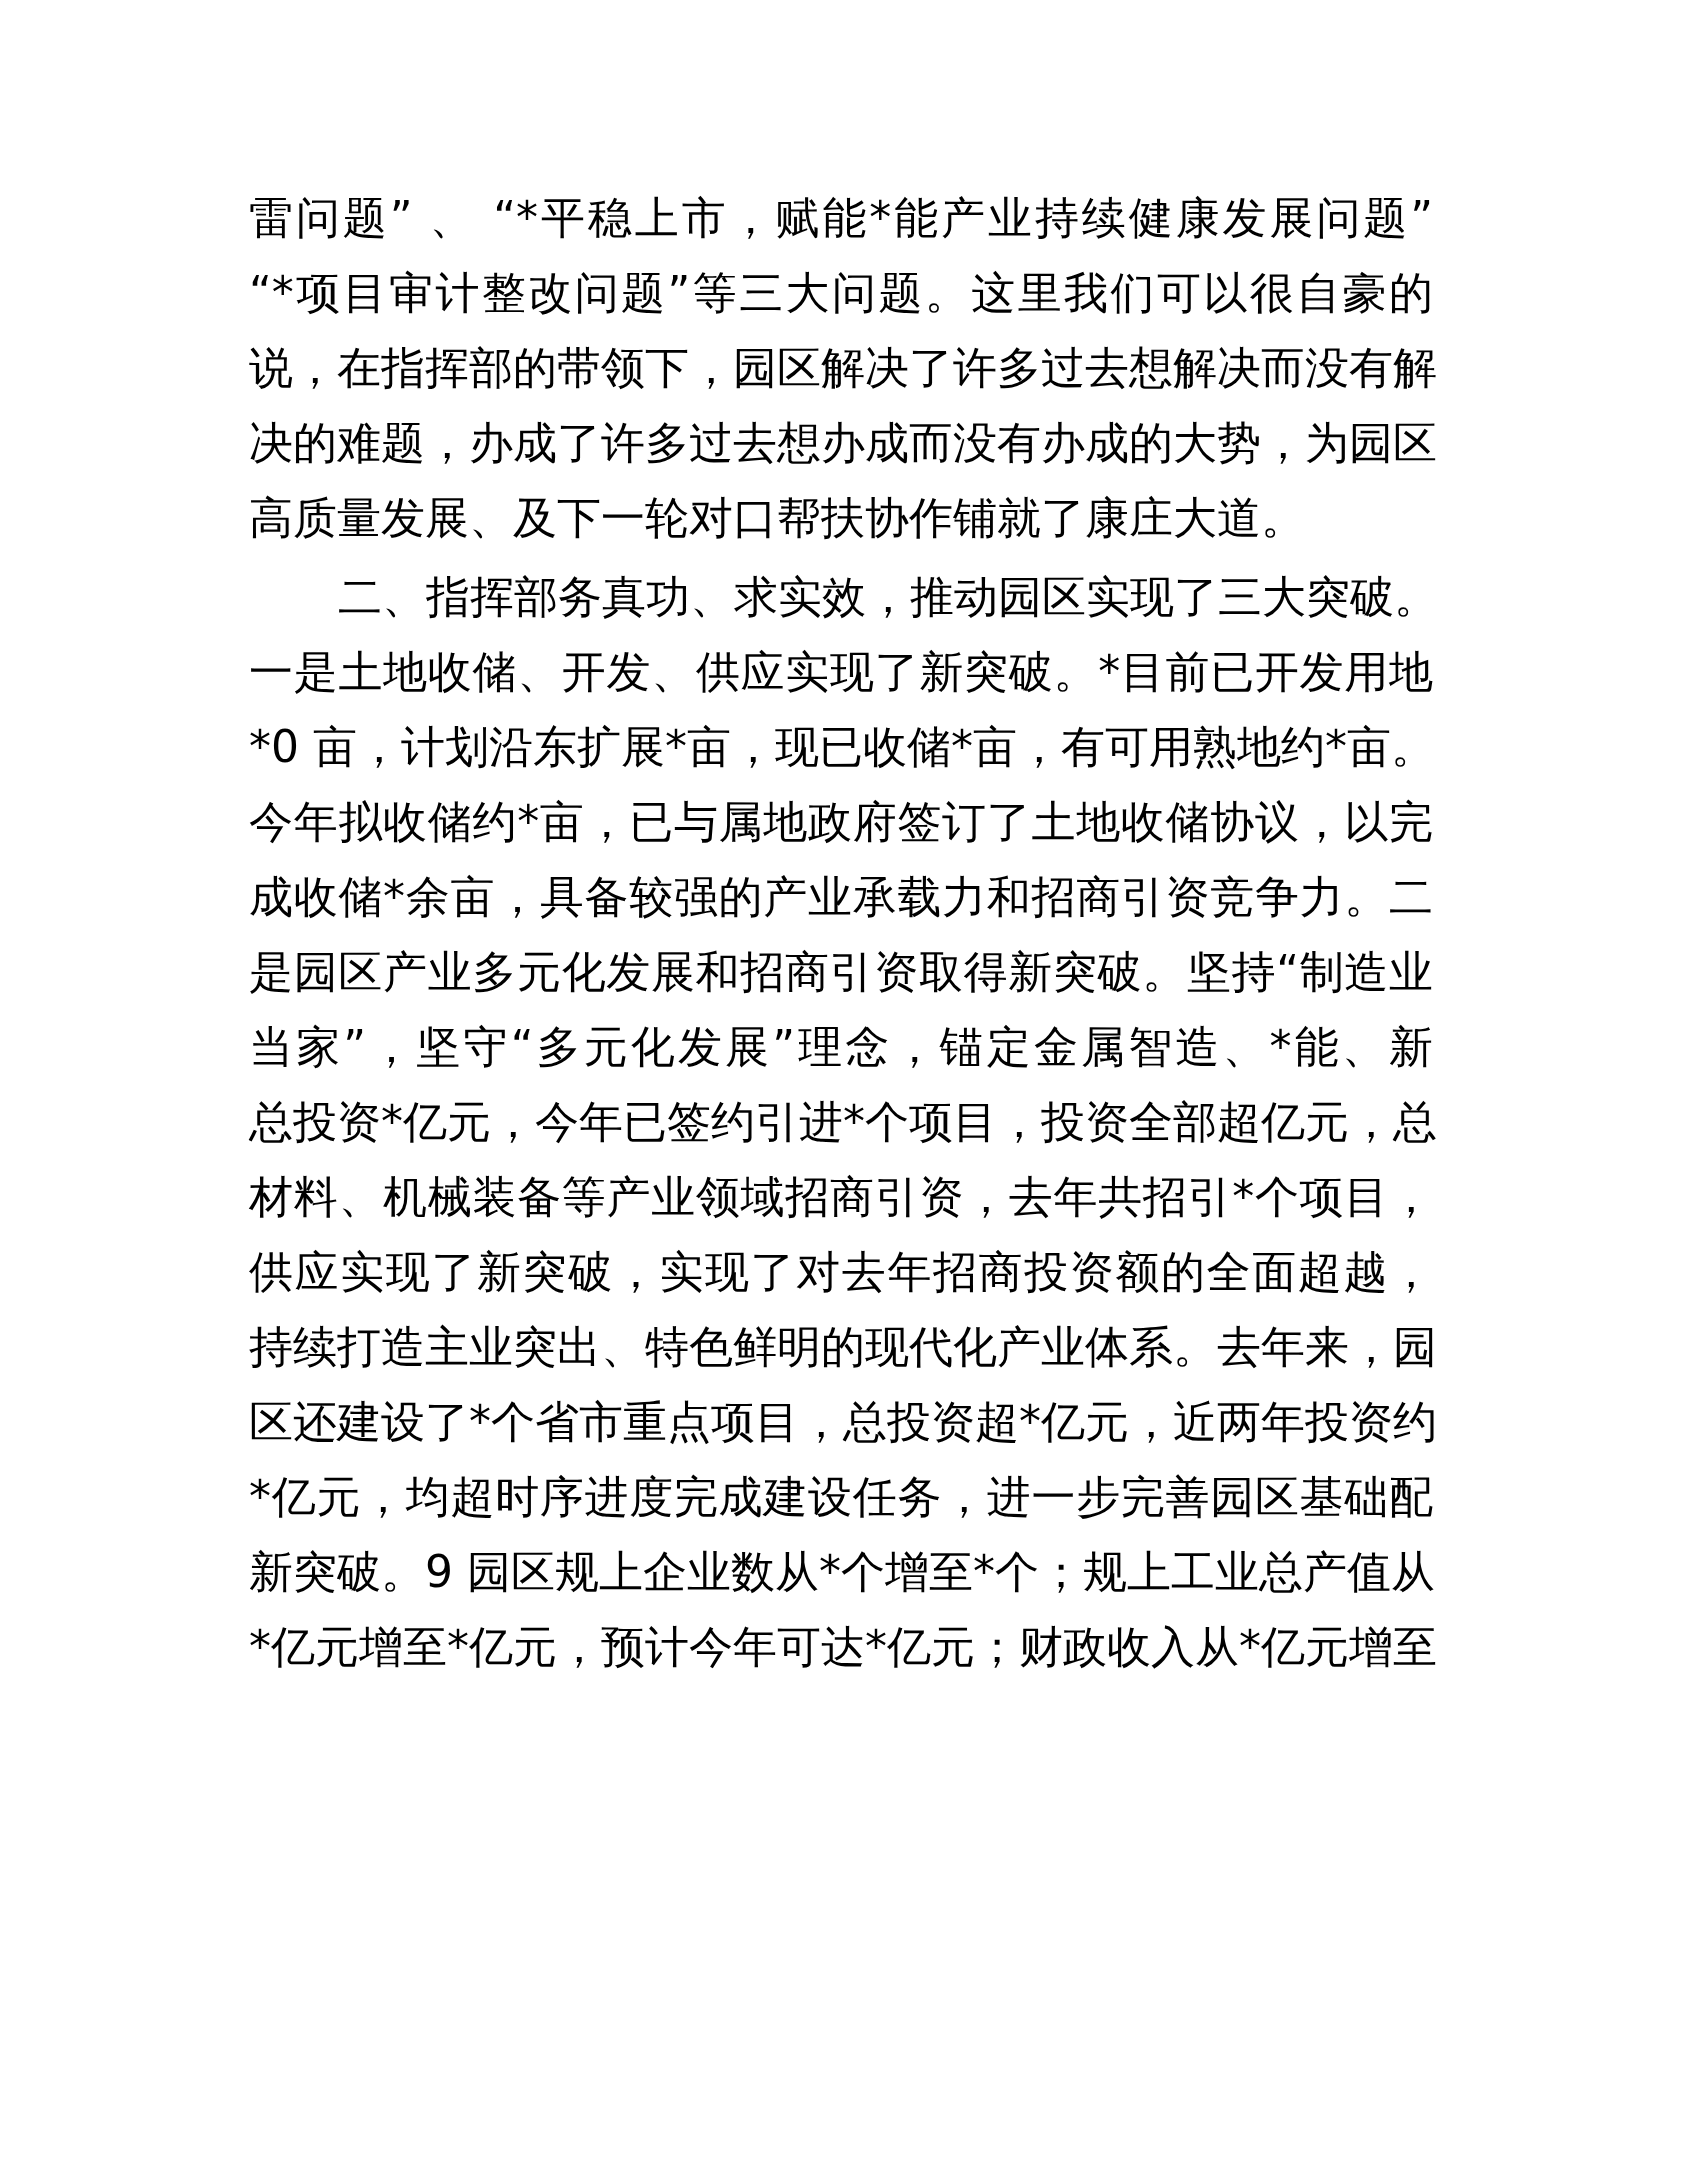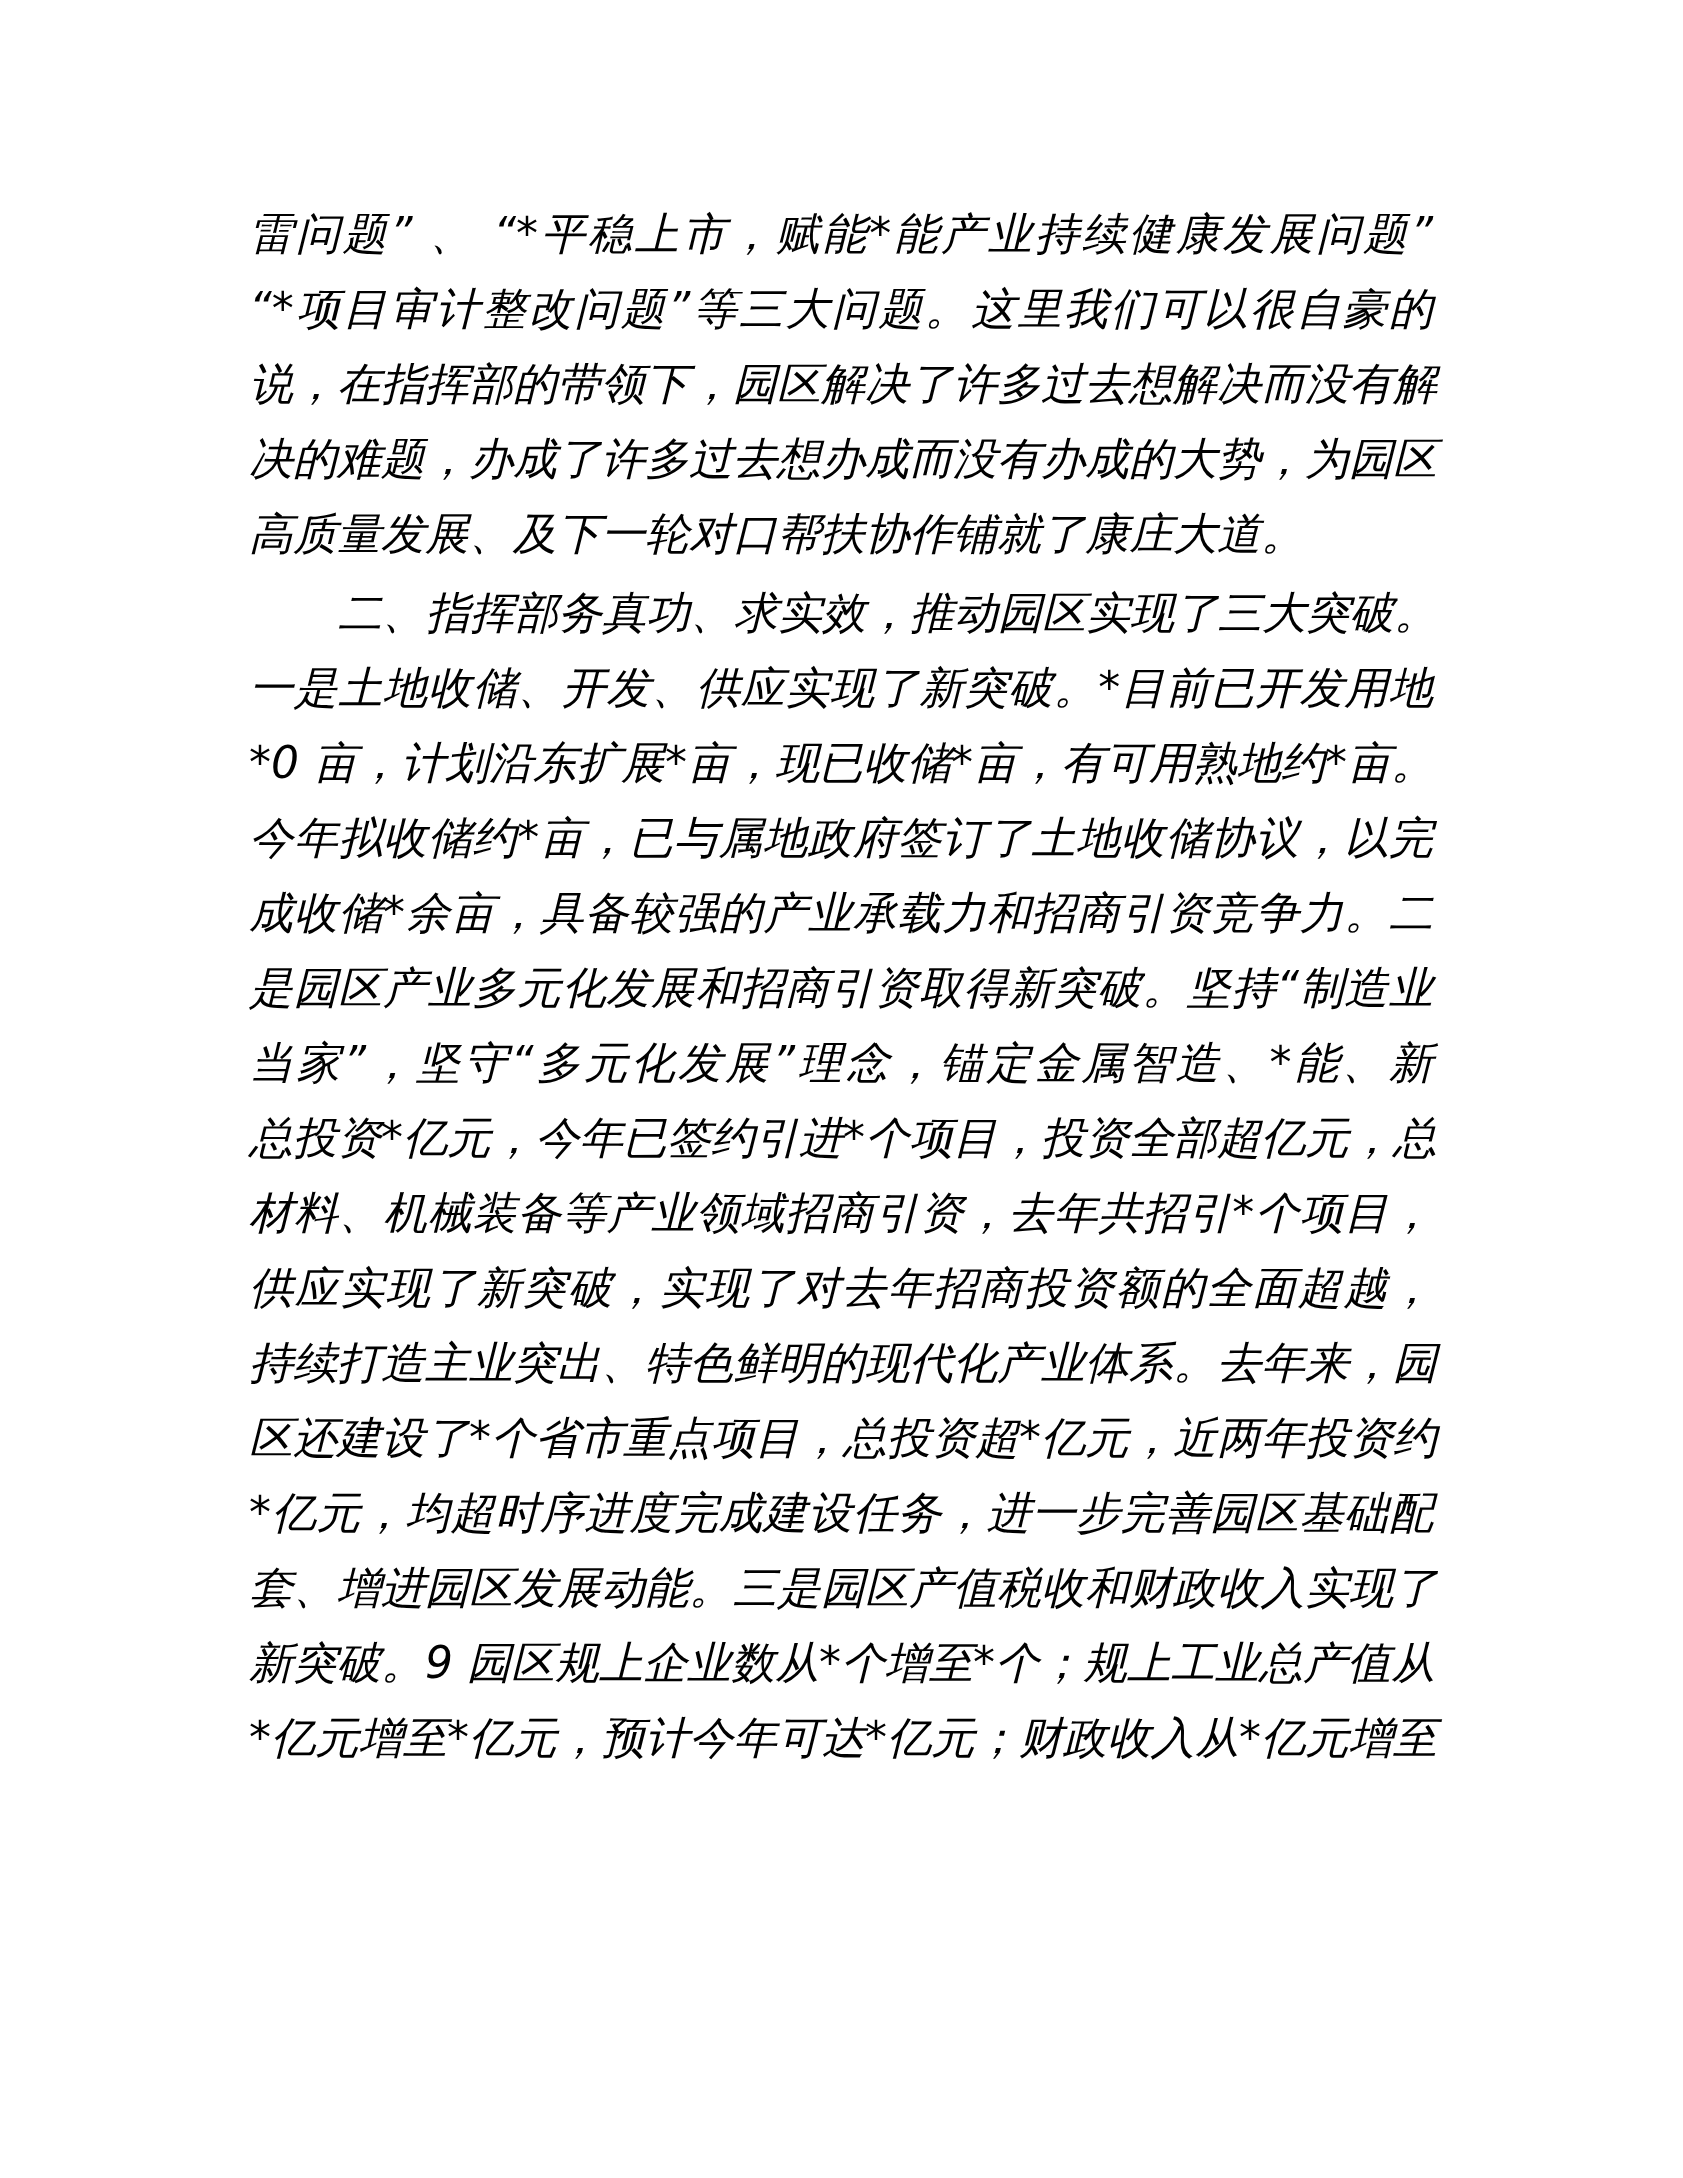--- a/index.html
+++ b/index.html
@@ -11,23 +11,22 @@
       width: 1683px;
       height: 2178px;
       position: relative;
       overflow: hidden;
       font-family: "DejaVu Sans", "Liberation Sans", sans-serif;
       color: #000000;
     }
     .page {
       position: absolute;
       left: 249px;
-      top: 196px;
+      top: 180px;
       width: 1184px;
-      font-style: italic;
     }
     .line {
       display: block;
       height: 75px;
       line-height: 75px;
       font-size: 44px;
       white-space: nowrap;
       text-align: justify;
       text-align-last: justify;
       letter-spacing: 0px;
@@ -61,18 +60,17 @@
     <span class="line">今年拟收储约*亩，已与属地政府签订了土地收储协议，以完</span>
     <span class="line">成收储*余亩，具备较强的产业承载力和招商引资竞争力。二</span>
     <span class="line">是园区产业多元化发展和招商引资取得新突破。坚持“制造业</span>
     <span class="line">当家”，坚守“多元化发展”理念，锚定金属智造、*能、新</span>
     <span class="line">总投资*亿元，今年已签约引进*个项目，投资全部超亿元，总</span>
     <span class="line">材料、机械装备等产业领域招商引资，去年共招引*个项目，</span>
     <span class="line">供应实现了新突破，实现了对去年招商投资额的全面超越，</span>
     <span class="line">持续打造主业突出、特色鲜明的现代化产业体系。去年来，园</span>
     <span class="line">区还建设了*个省市重点项目，总投资超*亿元，近两年投资约</span>
     <span class="line">*亿元，均超时序进度完成建设任务，进一步完善园区基础配</span>
-    <span class="line">套、增进园区发展动能。三是园区产值税收和财政收入实现了</span>
     <span class="line">新突破。9 园区规上企业数从*个增至*个；规上工业总产值从</span>
     <span class="line">*亿元增至*亿元，预计今年可达*亿元；财政收入从*亿元增至</span>
   </div>
 </div>
 
 
 </body></html>

